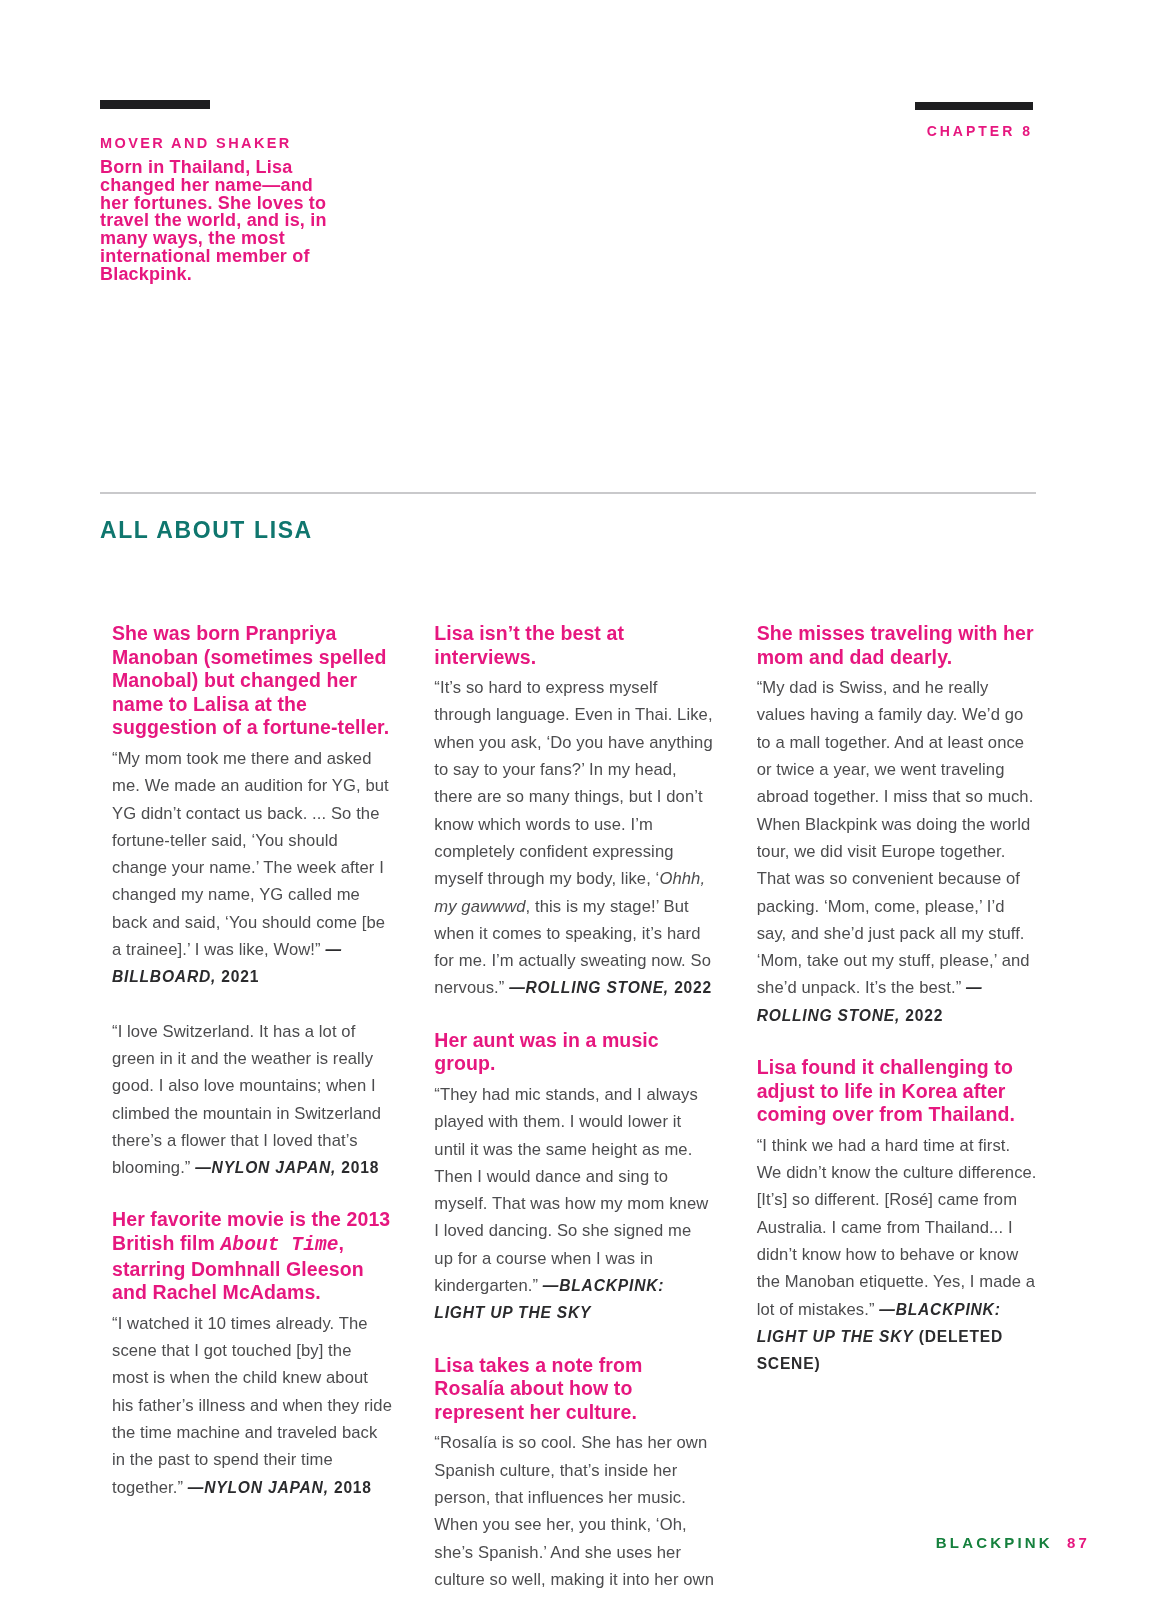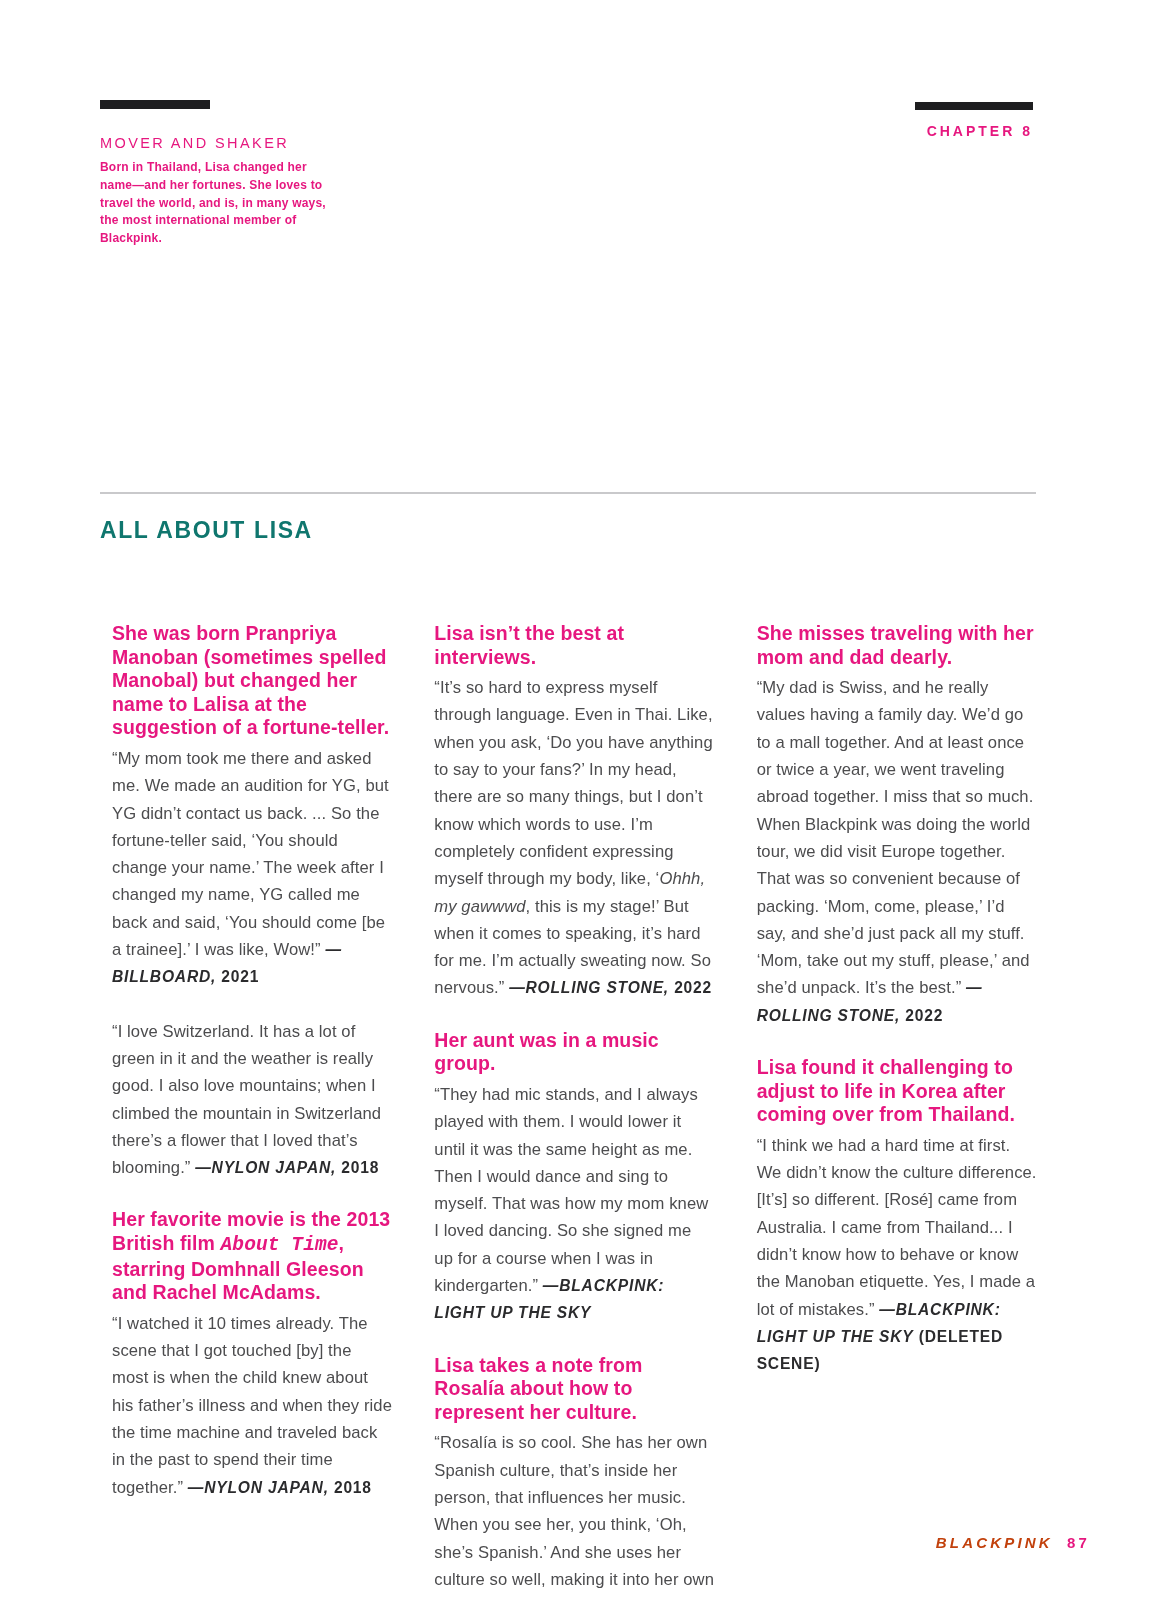--- a/index.html
+++ b/index.html
@@ -15,26 +15,26 @@
     background: #1e1e20;
     height: 9px;
   }
   
   .kicker-block {
     position: absolute; left: 100px; top: 100px; width: 232px;
   }
   .kicker-block .bar { width: 110px; margin-bottom: 26px; }
   .kicker-title {
     color: var(--pink);
-    font-weight: 400; font-size: 14.5px; letter-spacing: 2.4px;
+    font-weight: 700; font-size: 14.5px; letter-spacing: 2.4px;
     margin: 0 0 8px 0;
   }
   .kicker-body {
     color: var(--pink);
-    font-weight: 700; font-size: 12px; line-height: 17.8px;
+    font-weight: 700; font-size: 18px; line-height: 17.8px;
     letter-spacing: 0.2px; margin: 0;
   }
   
   .chapter-block {
     position: absolute; left: 915px; top: 102px; width: 118px;
     text-align: right;
   }
   .chapter-block .bar { width: 118px; height: 8px; margin-bottom: 13px; }
   .chapter-label {
     color: var(--pink);
@@ -76,21 +76,21 @@
     font-weight: 700; font-size: 15.6px; letter-spacing: 0.8px;
   }
   .attr-source { font-style: italic; }
   .attr-year, .attr-suffix { font-style: normal; }
   
   .footer {
     position: absolute; right: 86px; top: 1534px;
     font-weight: 800; font-size: 15px; letter-spacing: 3.2px;
     white-space: nowrap;
   }
-  .footer .book-title { color: #c2410c; font-style: italic; }
+  .footer .book-title { color: #15803d; }
   .footer .page-number { color: var(--pink); margin-left: 14px; }
   :root { --pink: #e6177f; }
 </style>
 </head>
 <body>
 
 <div class="kicker-block">
   <div class="bar"></div>
   <p class="kicker-title">MOVER AND SHAKER</p>
   <p class="kicker-body">Born in Thailand, Lisa changed her name—and her fortunes. She loves to travel the world, and is, in many ways, the most international member of Blackpink.</p>

